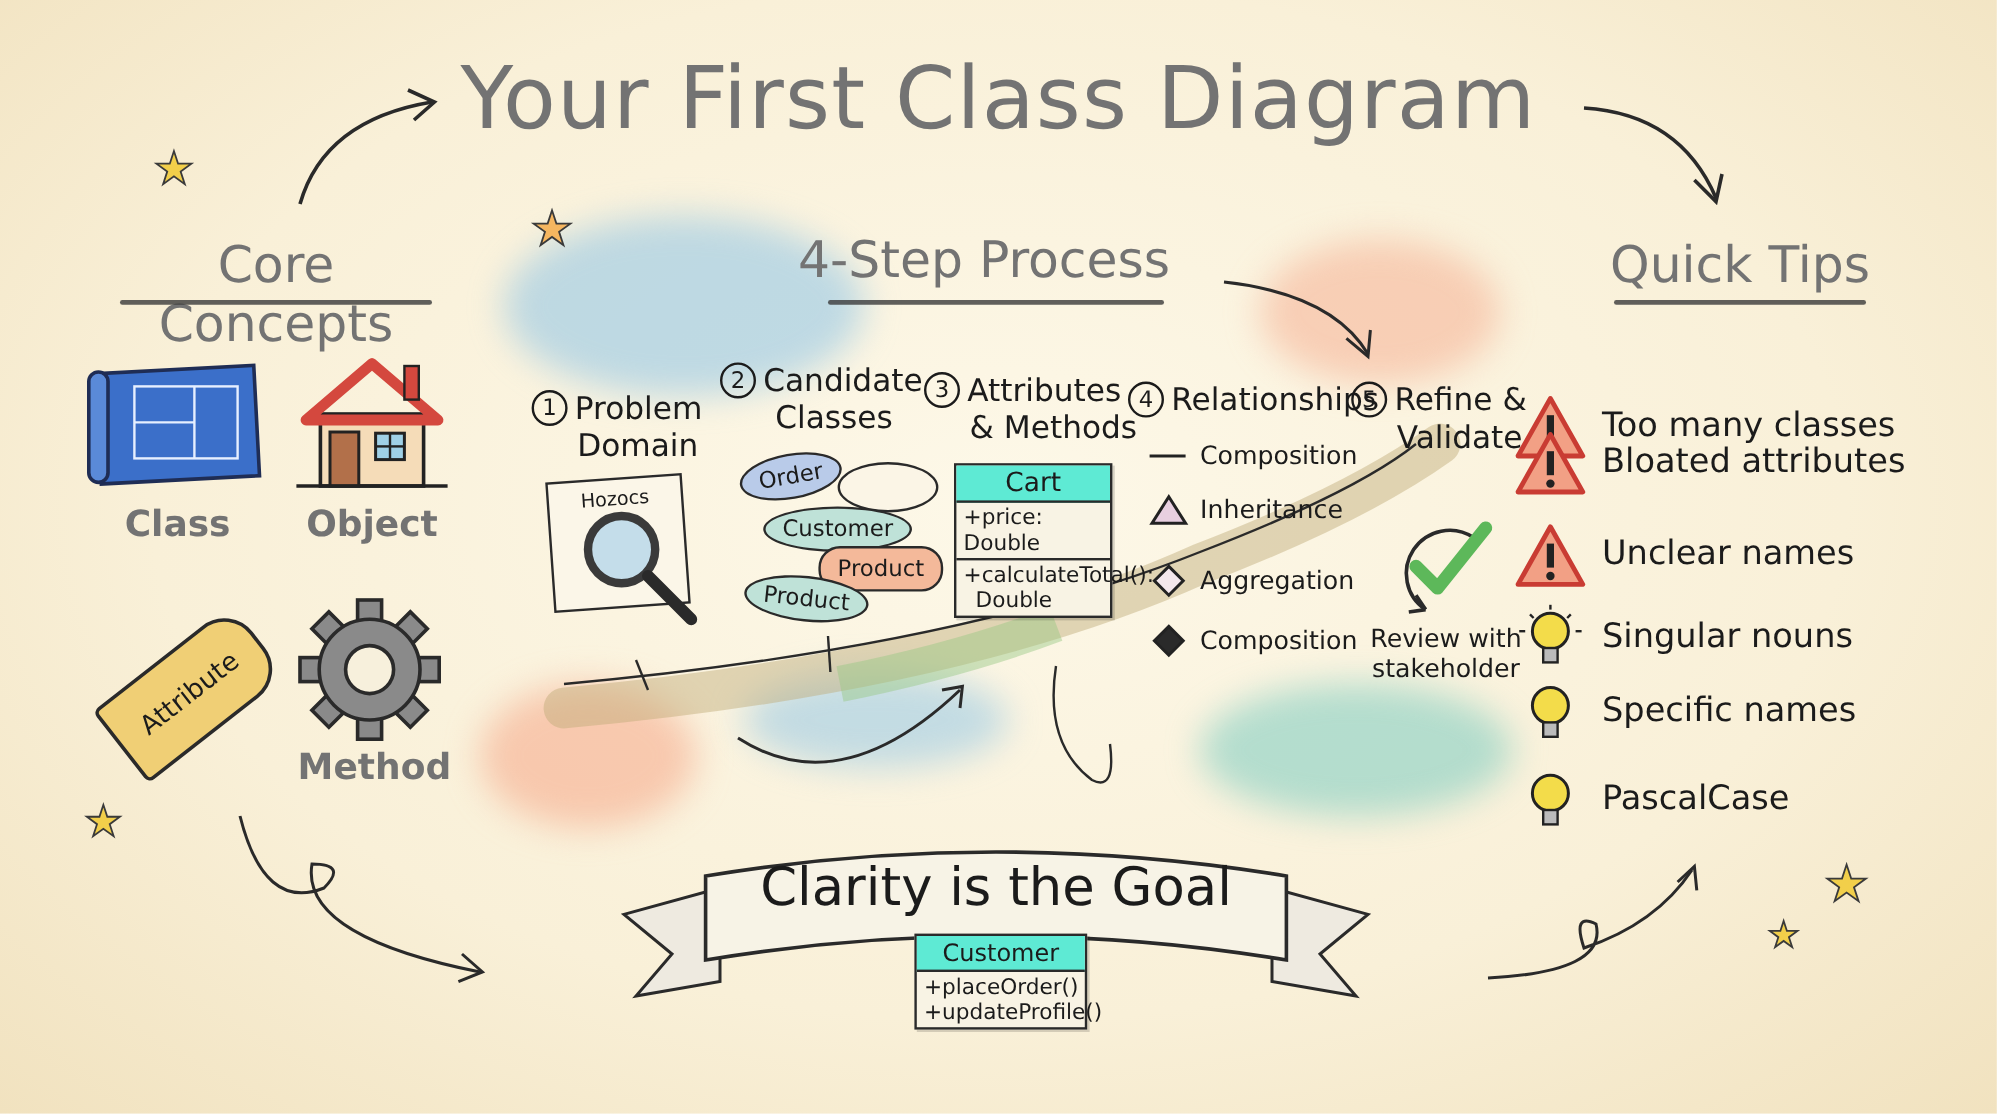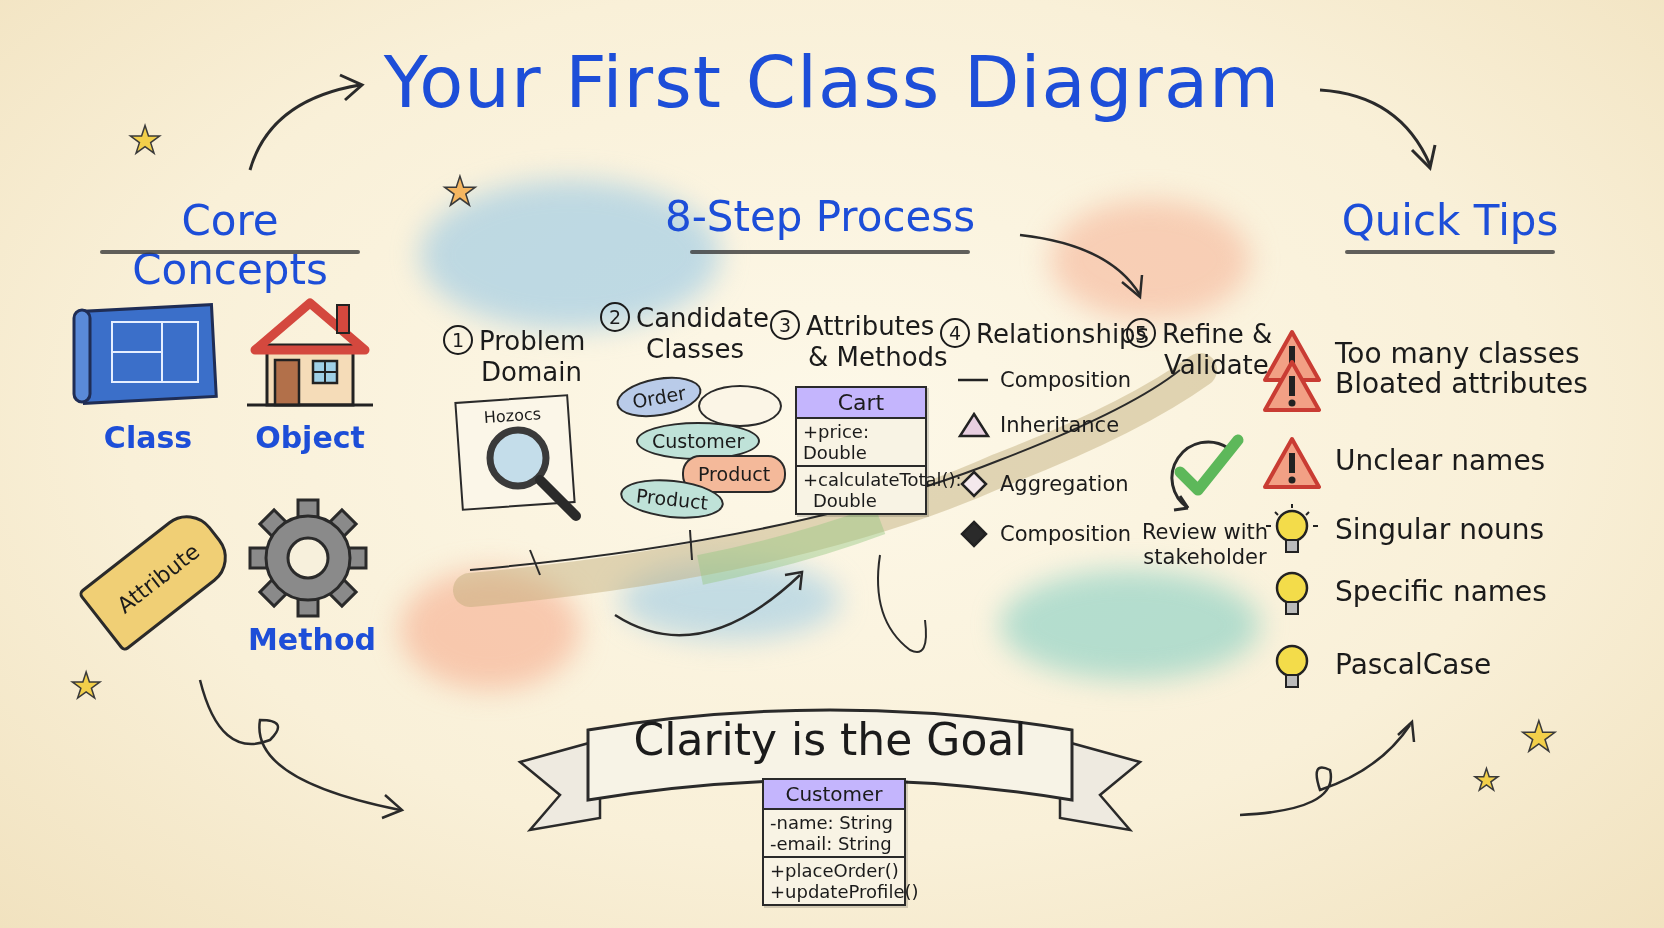--- a/index.html
+++ b/index.html
@@ -2,31 +2,31 @@
 <html><head>
 <meta charset="utf-8">
 <style>
   html, body { margin:0; padding:0; }
   body {
     width:1664px; height:928px; overflow:hidden; position:relative;
     font-family:"DejaVu Sans", sans-serif; color:#1b1b1b;
     background: radial-gradient(ellipse at 50% 45%, #fdf8e8 0%, #f9f0d8 60%, #f1e2bf 100%);
   }
   .abs { position:absolute; }
-  .hand { font-family:"DejaVu Sans", sans-serif; color:#1d4ed8; }
+  .hand { font-family:"DejaVu Sans", sans-serif; color:#737373; }
   .title { left:0; width:1664px; top:40px; text-align:center; font-size:72px; letter-spacing:1px; font-weight:normal; }
   .section-title { font-size:42px; text-align:center; }
   .underline { height:4px; background:#3a3a3a; border-radius:3px; opacity:.8; }
   .blob { position:absolute; border-radius:50%; filter:blur(14px); }
   .label { font-size:30px; text-align:center;font-weight:bold; }
   .step-title { font-size:26px; line-height:31px; }
   .circle-num { display:inline-block; width:26px; height:26px; border:2px solid #1b1b1b; border-radius:50%; font-size:19px; line-height:26px; text-align:center; vertical-align:3px; margin-right:6px; }
   .bubble { position:absolute; border:2.5px solid #2a2a2a; border-radius:50%; font-size:19px; padding:6px 14px; transform-origin:center; }
   .uml { position:absolute; border:2px solid #2a2a2a; background:#f8f3e4; font-size:18px; box-shadow:2px 2px 0 rgba(0,0,0,.15); }
-  .uml .head { background:#c4b5fd; text-align:center; border-bottom:2px solid #2a2a2a; padding:2px 0; font-size:22px; }
+  .uml .head { background:#5eead4; text-align:center; border-bottom:2px solid #2a2a2a; padding:2px 0; font-size:22px; }
   .uml .sec { padding:2px 6px; line-height:21px; }
   .uml .sec + .sec { border-top:2px solid #2a2a2a; }
   .rel { position:absolute; font-size:21px; display:flex; align-items:center; gap:10px; }
   .tip { position:absolute; left:1335px; font-size:28px; display:flex; align-items:center; }
   .tip-icon { position:absolute; left:-72px; top:-8px; width:58px; height:54px; }
   svg { overflow:visible; }
 </style>
 </head>
 <body>
 
@@ -105,21 +105,21 @@
       <rect x="-10" y="-58" width="20" height="22" transform="rotate(225)"></rect>
       <rect x="-10" y="-58" width="20" height="22" transform="rotate(270)"></rect>
       <rect x="-10" y="-58" width="20" height="22" transform="rotate(315)"></rect>
     </g>
     <circle r="42"></circle>
     <circle r="20" fill="#f7f0dc"></circle>
   </g>
 </svg>
 <div class="abs hand label" style="left:248px;top:622px;width:120px;">Method</div>
 
-<div class="abs hand section-title" style="left:660px;top:192px;width:320px;">8-Step Process</div>
+<div class="abs hand section-title" style="left:660px;top:192px;width:320px;">4-Step Process</div>
 <div class="abs underline" style="left:690px;top:250px;width:280px;"></div>
 
 <div class="abs step-title" style="left:443px;top:325px;">
   <span class="circle-num">1</span><span>Problem</span><br>
   <span style="padding-left:38px;">Domain</span>
 </div>
 <div class="abs" style="left:458px;top:398px;width:110px;height:105px;background:#fbf6e8;border:2.5px solid #2a2a2a;transform:rotate(-4deg);">
   <div style="font-size:16px;text-align:center;margin-top:6px;">Hozocs</div>
 </div>
 <svg class="abs" style="left:480px;top:420px;" width="110" height="110">
@@ -251,20 +251,16 @@
 <svg class="abs" style="left:500px;top:700px;" width="660" height="130">
   <polygon points="20,62 100,40 100,118 30,130 60,95" fill="#eeeae0" stroke="#2a2a2a" stroke-width="2.5"></polygon>
   <polygon points="640,62 560,40 560,118 630,130 600,95" fill="#eeeae0" stroke="#2a2a2a" stroke-width="2.5"></polygon>
   <path d="M88 30 Q 330 -10 572 30 L 572 100 Q 330 60 88 100 Z" fill="#f7f3e6" stroke="#2a2a2a" stroke-width="3"></path>
 </svg>
 <div class="abs" style="left:560px;top:714px;width:540px;text-align:center;font-size:44px;">Clarity is the Goal</div>
 
 <div class="uml" style="left:762px;top:778px;width:140px;">
   <div class="head" style="font-size:20px;">Customer</div>
   <div class="sec">
-    <div>-name: String</div>
-    <div>-email: String</div>
-  </div>
-  <div class="sec">
     <div>+placeOrder()</div>
     <div>+updateProfile()</div>
   </div>
 </div>
 
 </body></html>

